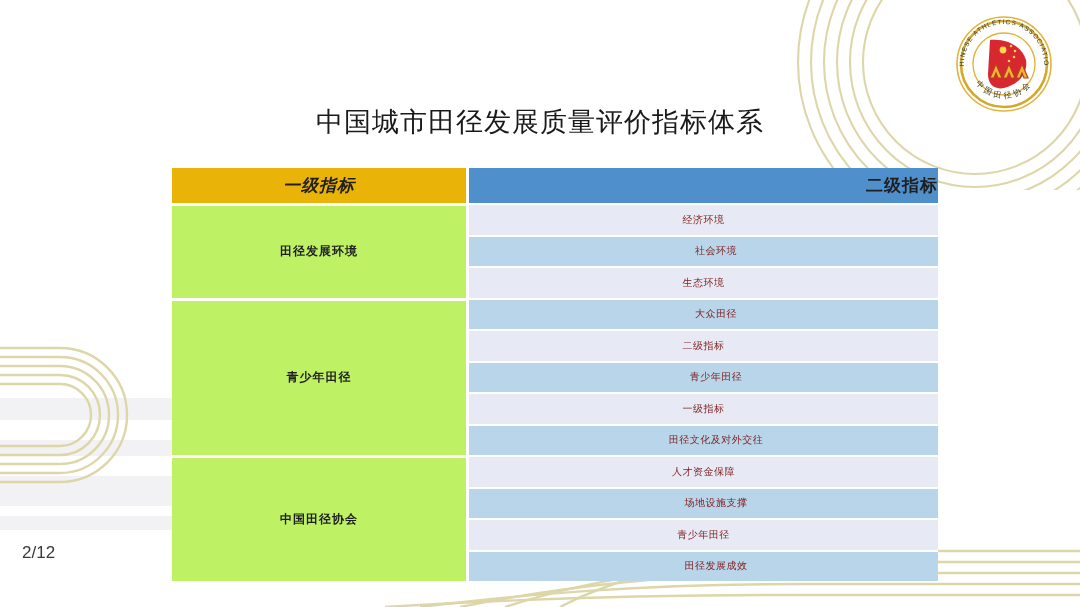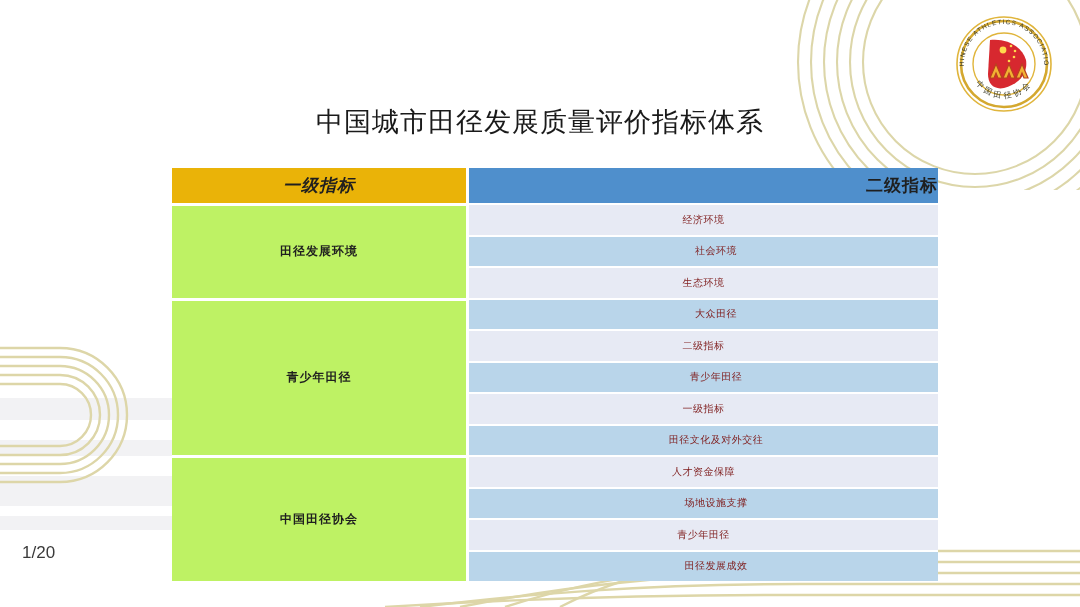--- a/index.html
+++ b/index.html
@@ -272,15 +272,15 @@
       <tr>
         <td class="sub-cell light">青少年田径</td>
       </tr>
       <tr>
         <td class="sub-cell dark">田径发展成效</td>
       </tr>
 
     </tbody>
   </table>
 
-  <div class="page-num">1/20</div>
+  <div class="page-num">2/12</div>
 
 </div>
 
 </body></html>

